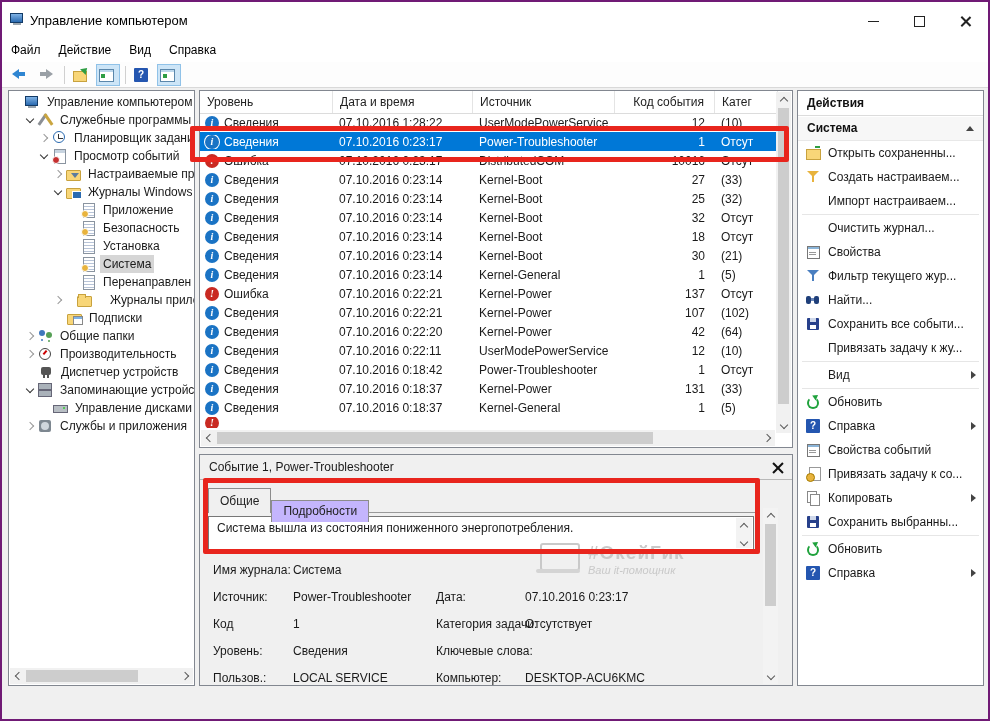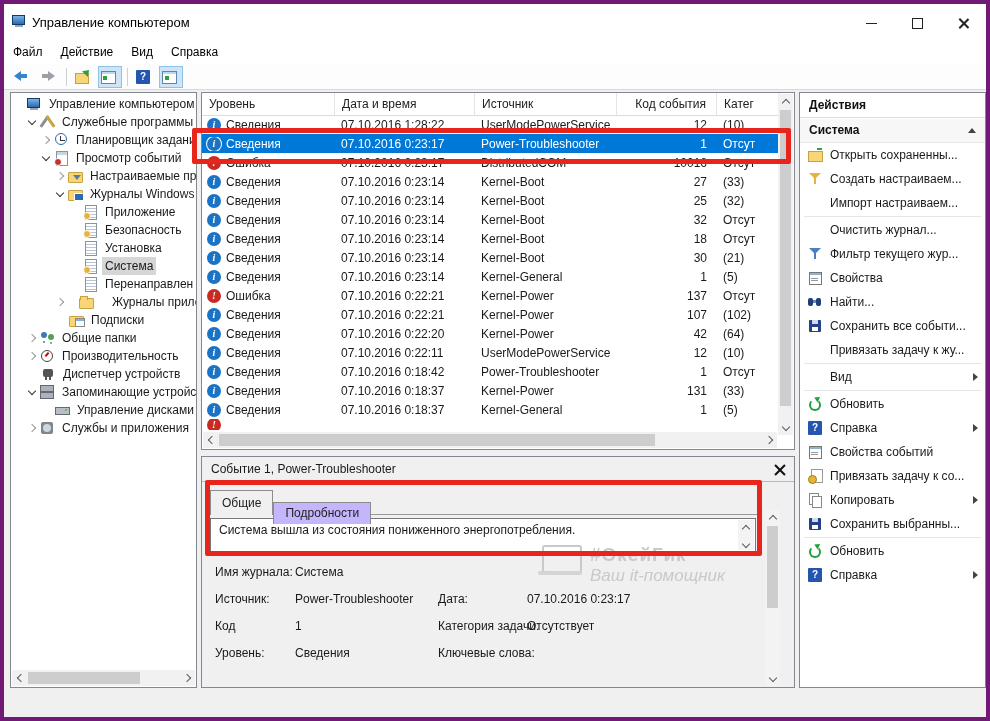--- a/index.html
+++ b/index.html
@@ -1,17 +1,17 @@
 <!DOCTYPE html>
 <html><head>
 <meta charset="utf-8">
 <style>
   html,body{margin:0;padding:0;}
   body{font-family:"Liberation Sans",sans-serif;font-size:12px;color:#1a1a1a;background:#fff;}
-  .page{position:relative;width:990px;height:721px;box-sizing:border-box;border:4px solid #701a75;background:#f0f0f0;overflow:hidden;}
+  .page{position:relative;width:990px;height:721px;box-sizing:border-box;border:2px solid #701a75;background:#f0f0f0;overflow:hidden;}
 
   
   .titlebar{position:absolute;left:0;top:0;width:100%;height:38px;background:#fff;}
   .titlebar .title{position:absolute;left:28px;top:11px;font-size:13px;color:#000;white-space:nowrap;}
   .ic-app{position:absolute;left:8px;top:10px;}
   .wctrl{position:absolute;right:0;top:0;height:38px;display:flex;}
   .wbtn{width:46px;height:38px;display:flex;align-items:center;justify-content:center;position:relative;}
   .g-min{width:11px;border-top:1px solid #222;display:inline-block;}
   .g-max{width:9px;height:9px;border:1px solid #222;display:inline-block;}
   .g-close{position:relative;width:11px;height:11px;display:inline-block;}
@@ -77,21 +77,21 @@
   .fields{position:absolute;left:0;top:108px;width:560px;}
   .frow{position:relative;height:27px;}
   .f{position:absolute;top:0;white-space:nowrap;}
   .fl1{left:13px;} .fv1{left:93px;} .fl2{left:236px;} .fv2{left:325px;}
 
   
   .watermark{position:absolute;left:312px;top:88px;display:flex;gap:8px;color:#c9c9c9;z-index:1;margin-left:28px;}
   .wm-laptop{width:36px;height:24px;border:2px solid #c9c9c9;border-radius:3px;position:relative;flex:none;}
   .wm-laptop::after{content:'';position:absolute;left:-6px;top:24px;width:44px;height:4px;background:#d4d4d4;border-radius:2px;}
   .wm-title{font-size:19px;font-weight:bold;letter-spacing:1px;line-height:19px;}
-  .wm-sub{font-size:17px;font-style:italic;margin-top:2px;}
+  .wm-sub{font-size:11px;font-style:italic;margin-top:2px;}
 
   
   .actions-header{height:24px;line-height:24px;padding-left:9px;font-weight:bold;color:#111;border-bottom:1px solid #dcdcdc;}
   .sech{position:relative;height:23px;line-height:23px;padding-left:9px;font-weight:bold;color:#111;background:#f7f7f7;border-bottom:1px solid #e8e8e8;margin-top:1px;}
   .sech.hi{background:#bed9ee;}
   .collapse-arrow{position:absolute;right:9px;top:9px;width:0;height:0;border-left:4px solid transparent;border-right:4px solid transparent;border-bottom:5px solid #444;}
   .aitem{position:relative;height:24px;display:flex;align-items:center;padding-left:8px;cursor:default;}
   .islot{width:22px;display:inline-flex;justify-content:flex-start;flex:none;}
   .albl{white-space:nowrap;overflow:hidden;}
   .subarr{position:absolute;right:7px;top:50%;margin-top:-4px;width:0;height:0;border-top:4px solid transparent;border-bottom:4px solid transparent;border-left:5px solid #444;}
@@ -546,20 +546,26 @@
           <span class="f fl1">Код</span>
           <span class="f fv1">1</span>
           <span class="f fl2">Категория задачи:</span>
           <span class="f fv2">Отсутствует</span>
         </div>
         <div class="frow">
           <span class="f fl1">Уровень:</span>
           <span class="f fv1">Сведения</span>
           <span class="f fl2">Ключевые слова:</span>
         </div>
+        <div class="frow">
+          <span class="f fl1">Пользов.:</span>
+          <span class="f fv1">LOCAL SERVICE</span>
+          <span class="f fl2">Компьютер:</span>
+          <span class="f fv2">DESKTOP-ACU6KMC</span>
+        </div>
       </div>
     <div class="watermark">
       <span class="wm-laptop"></span>
       <span>
         <div class="wm-title">#ОкейГик</div>
         <div class="wm-sub">Ваш it-помощник</div>
       </span>
     </div>
     <div class="vscroll" style="right:14px;top:53px;height:176px;background:#f3f3f3;">
       <span class="sb-arrow" style="top:0;">
@@ -592,29 +598,29 @@
           <span class="islot"></span>
           <span class="albl">Импорт настраиваем...</span>
         </div>
         <div class="asep"></div>
         <div class="aitem">
           <span class="islot"></span>
           <span class="albl">Очистить журнал...</span>
         </div>
         <div class="aitem">
           <span class="islot">
+            <span class="ic ic-props"></span>
+          </span>
+          <span class="albl">Свойства</span>
+        </div>
+        <div class="aitem">
+          <span class="islot">
             <span class="ic ic-funnel ic-funnel-b"></span>
           </span>
           <span class="albl">Фильтр текущего жур...</span>
-        </div>
-        <div class="aitem">
-          <span class="islot">
-            <span class="ic ic-props"></span>
-          </span>
-          <span class="albl">Свойства</span>
         </div>
         <div class="aitem">
           <span class="islot">
             <span class="ic ic-find"></span>
           </span>
           <span class="albl">Найти...</span>
         </div>
         <div class="aitem">
           <span class="islot">
             <span class="ic ic-save"></span>

